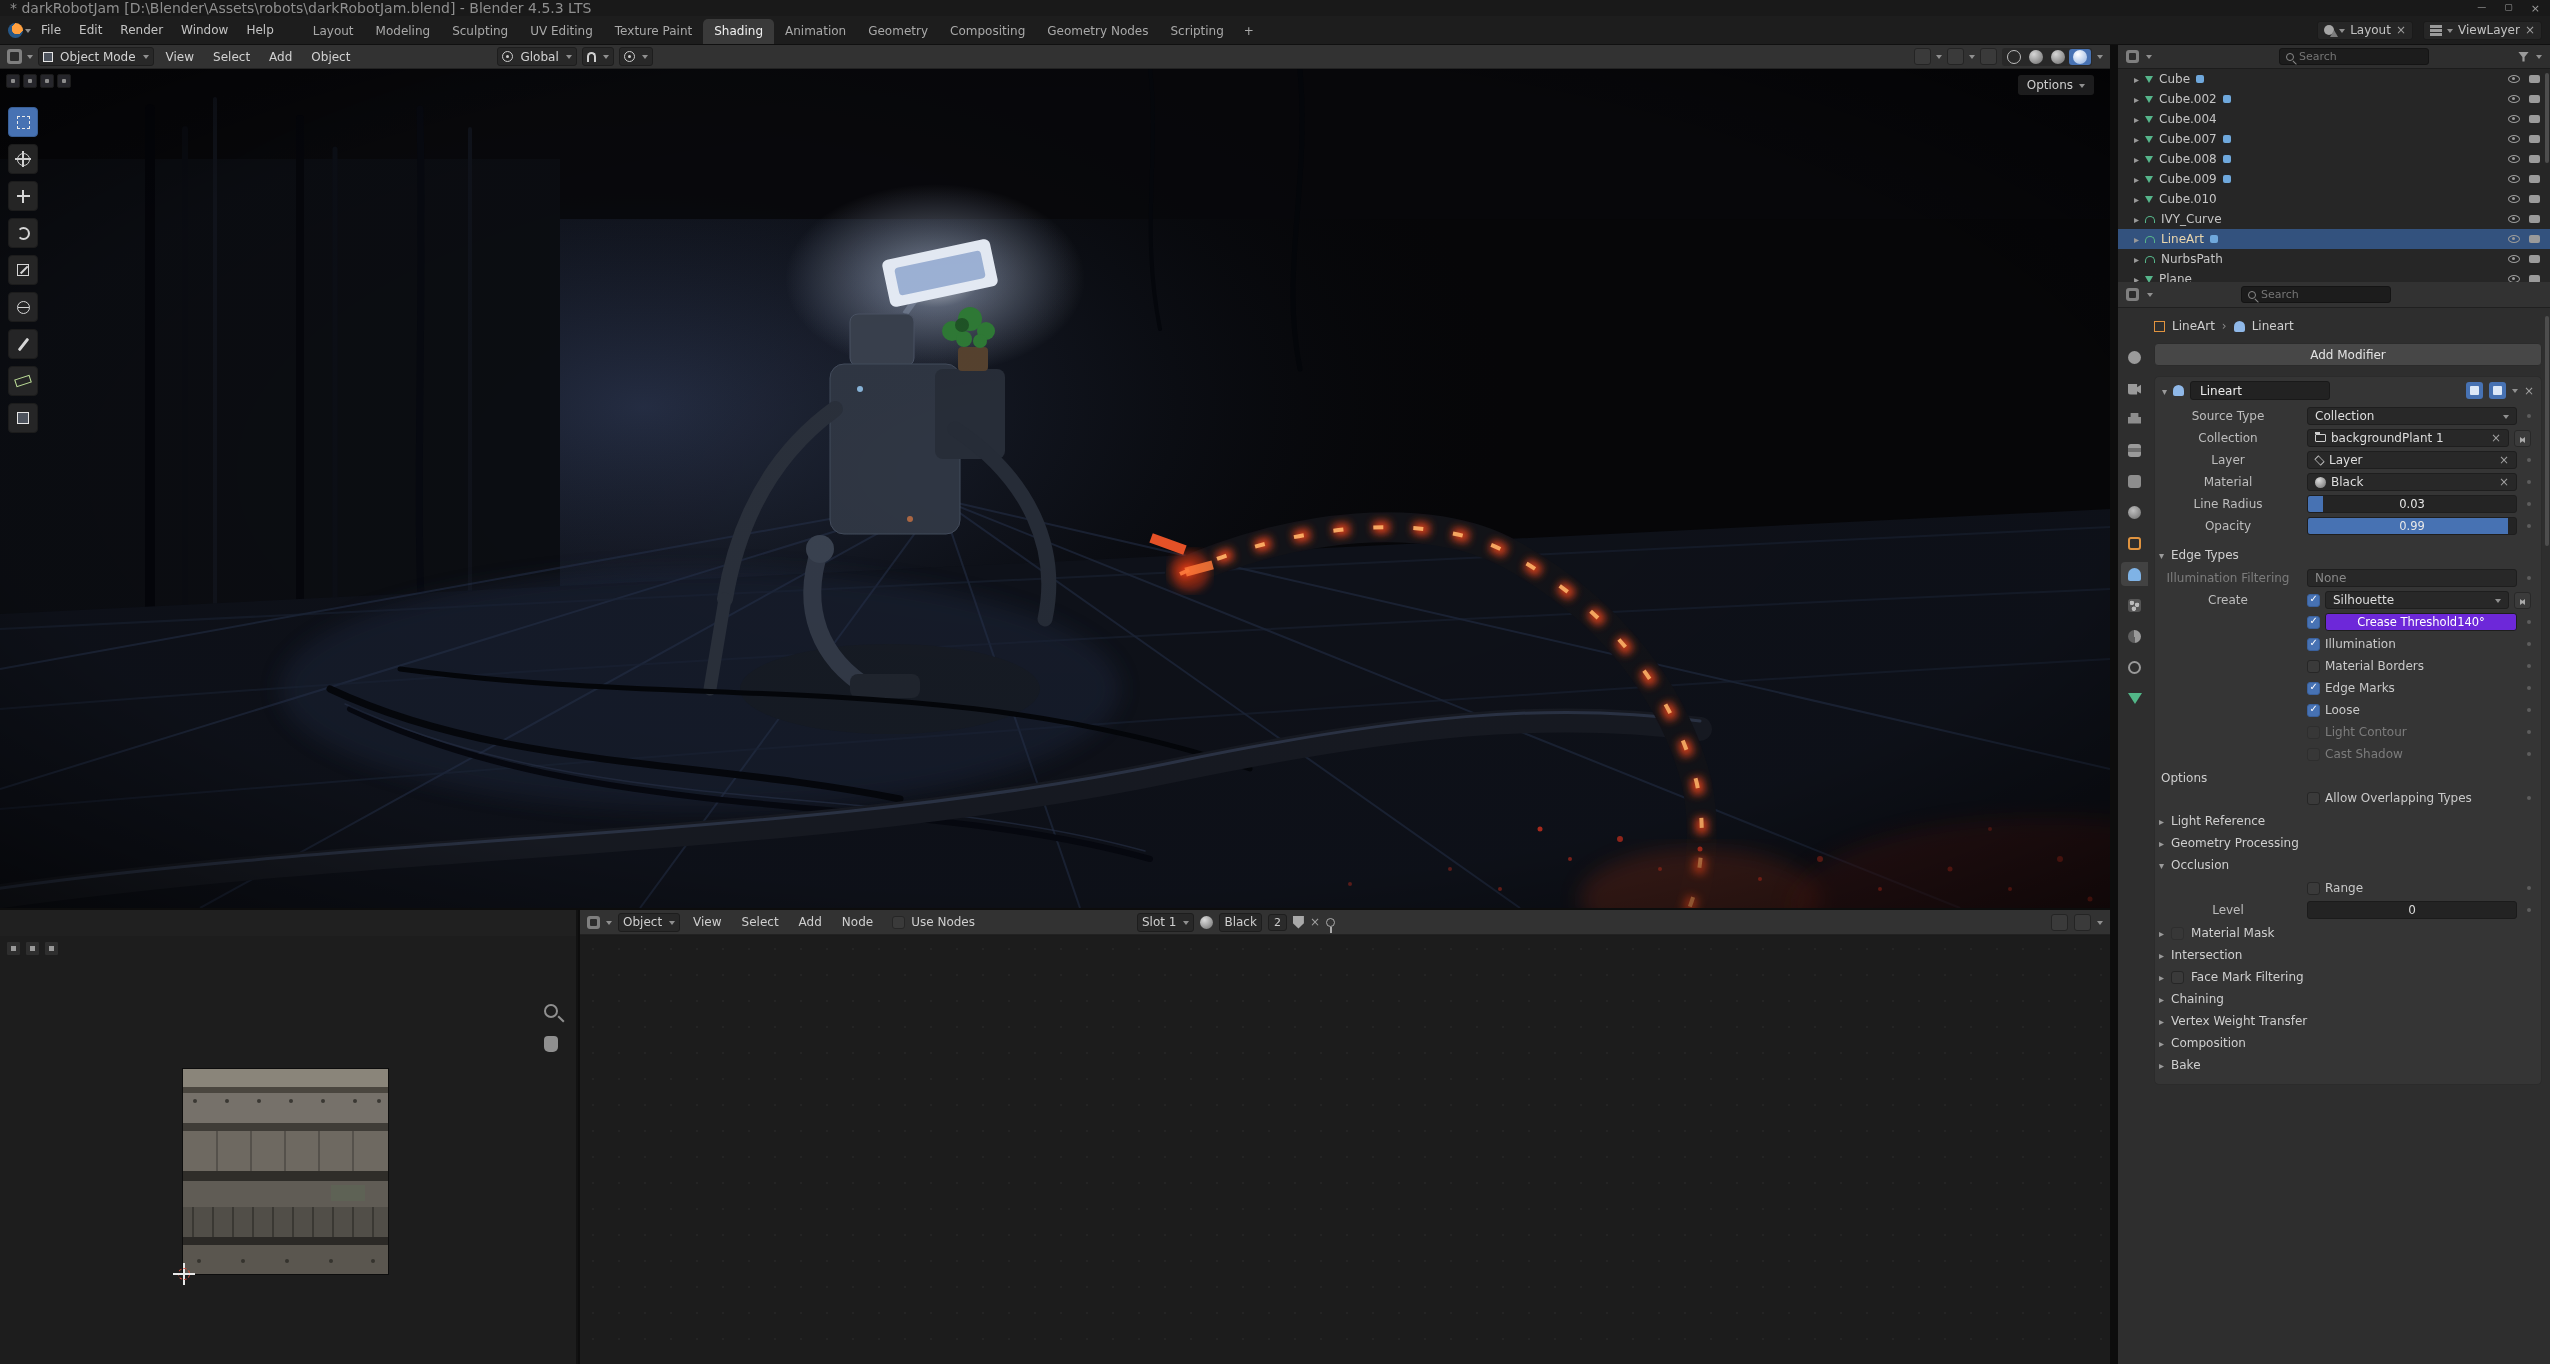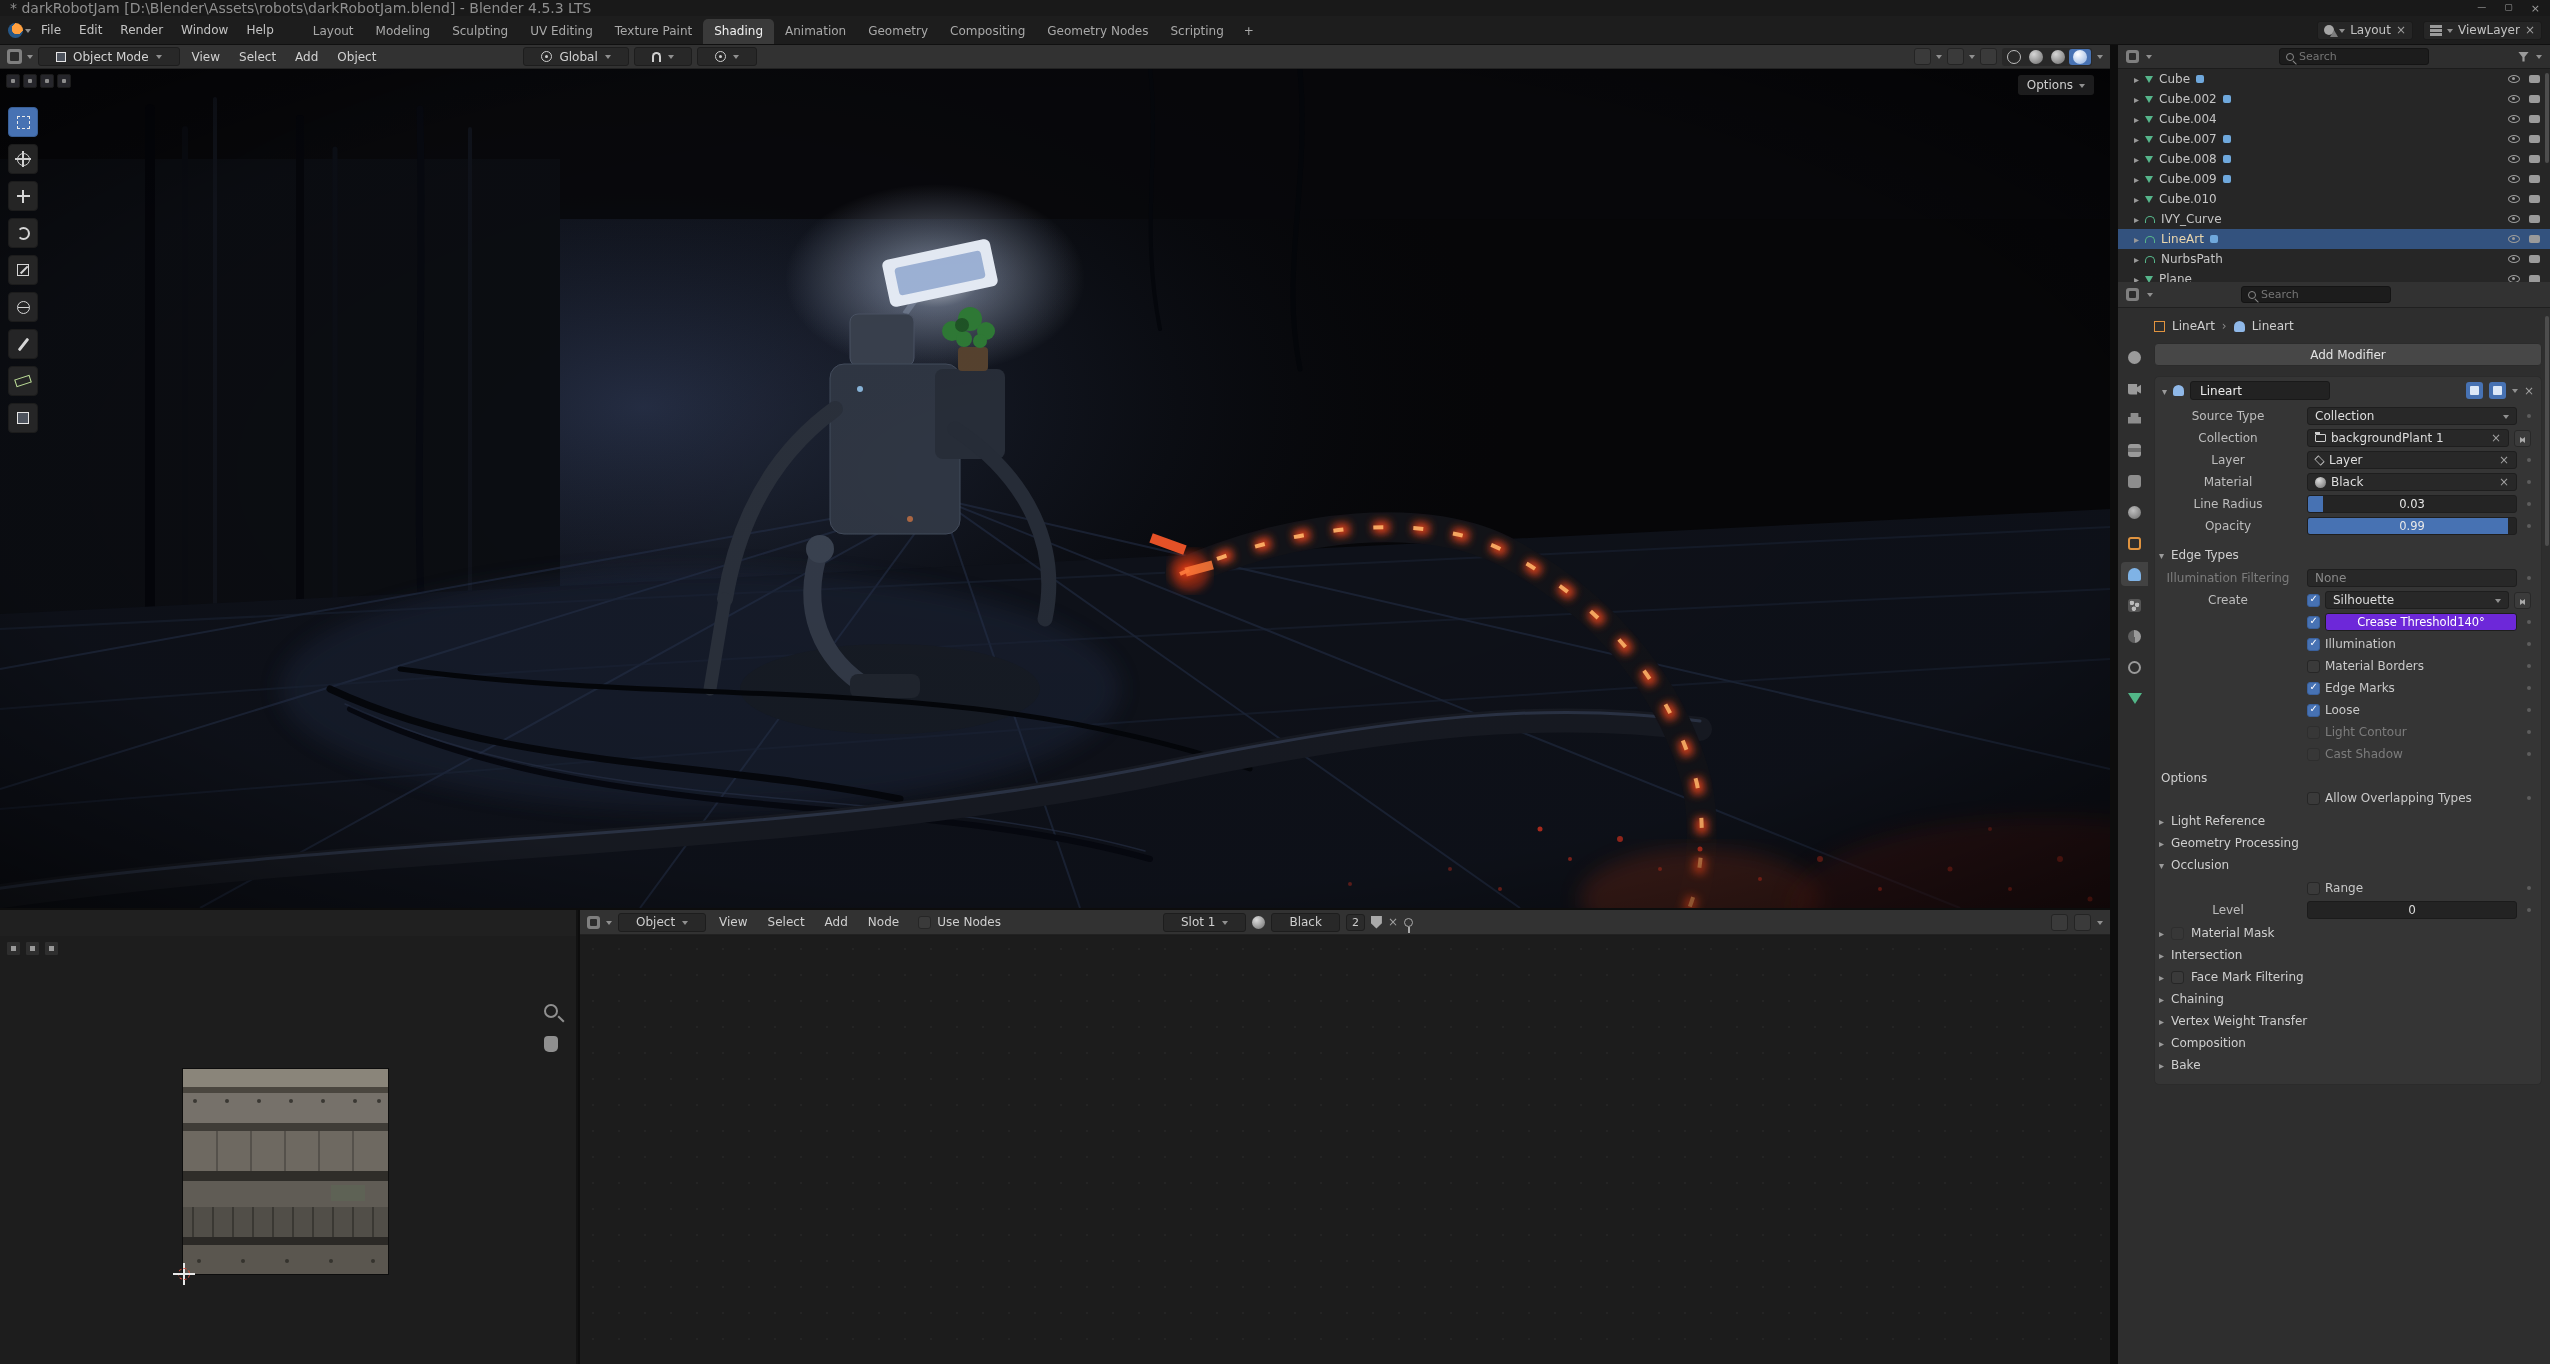--- a/index.html
+++ b/index.html
@@ -33,21 +33,21 @@
   .ws-tab.active{background:#3a3a3a;color:#f1f1f1}
   .ws-add{padding:5px 9px;color:#a9a9a9}
   .topbar-right{margin-left:auto;display:flex;gap:10px;align-items:center}
   .widget{display:flex;align-items:center;gap:5px;background:#262626;border:1px solid #1a1a1a;border-radius:3px;padding:1px 6px;height:19px}
   .scn-ic{width:10px;height:10px;border-radius:50%;background:#a5a5a5;position:relative;flex:none}
   .scn-ic::after{content:"";position:absolute;left:6px;top:1px;border:4px solid transparent;border-bottom:7px solid #7c7c7c}
   .vl-ic{width:12px;height:3px;background:#9a9a9a;box-shadow:0 4px 0 #9a9a9a,0 8px 0 #9a9a9a;margin-bottom:8px;flex:none}
 
   
   .vph{left:0;top:45px;width:2110px;height:24px;background:#323232;border-bottom:1px solid #222;display:flex;align-items:center;gap:5px;padding:0 7px;color:#d2d2d2;z-index:6}
-  .hdd{background:#282828;border:1px solid #1d1d1d;border-radius:3px;height:19px;padding:0 17px;display:flex;gap:7px;align-items:center}
+  .hdd{background:#282828;border:1px solid #1d1d1d;border-radius:3px;height:19px;padding:0 4px;display:flex;gap:7px;align-items:center}
   .vmenu{padding:2px 7px}
   .eicon{width:15px;height:15px;background:#7f7f7f;border-radius:3px;flex:none;position:relative}
   .eicon::after{content:"";position:absolute;inset:3px;background:#2c2c2c;border-radius:1px}
   .magn{width:9px;height:10px;border:2.5px solid #cfcfcf;border-bottom:none;border-radius:6px 6px 0 0;flex:none}
   .prop-ic{width:11px;height:11px;border:1.5px solid #cfcfcf;border-radius:50%;position:relative;flex:none}
   .prop-ic::after{content:"";position:absolute;left:3px;top:3px;width:3px;height:3px;background:#cfcfcf;border-radius:50%}
   .hspace{flex:1}
   .ballwrap{display:flex;align-items:center;background:#282828;border-radius:3px;padding:1px}
   .ball-btn{padding:1px 4px;border-radius:3px;display:flex}
   .ball-btn.active{background:#4772b3}

